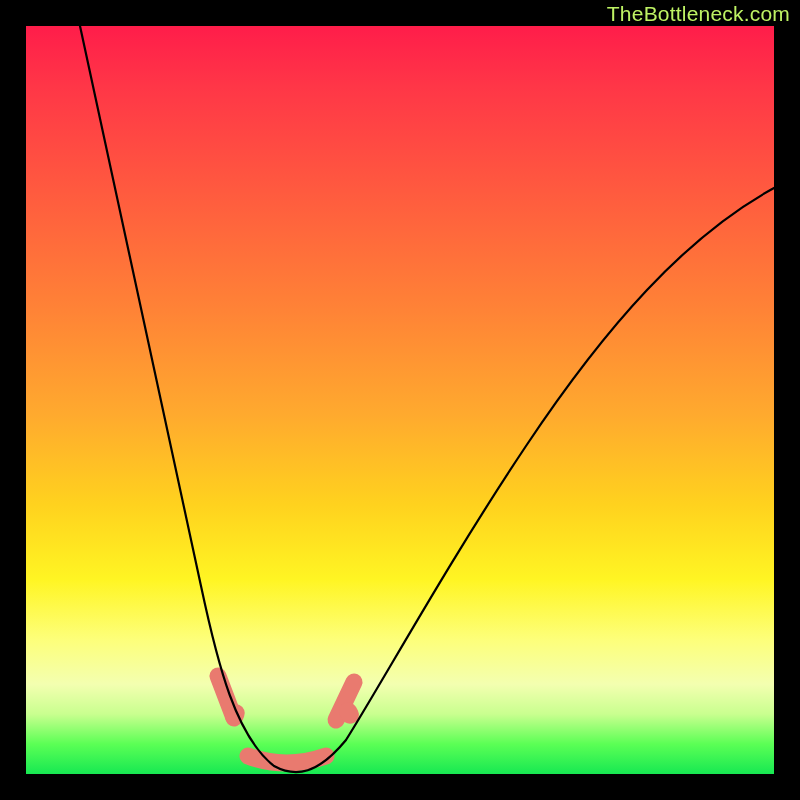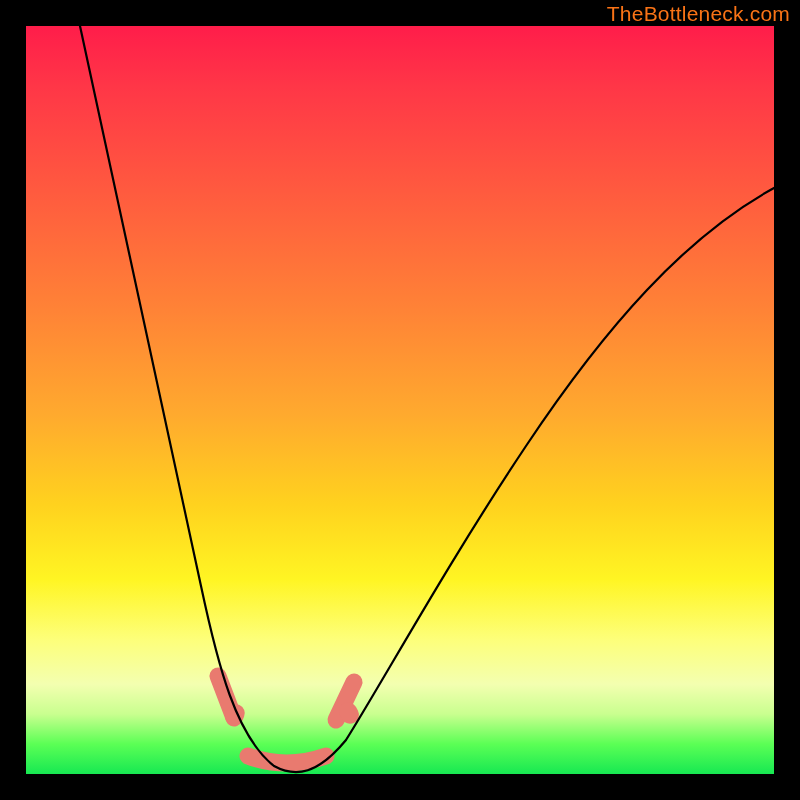--- a/index.html
+++ b/index.html
@@ -39,21 +39,21 @@
       #f3ffb0 88%,
       #c9ff8f 92%,
       #5bff55 96%,
       #17e852 100%
     );
   }
   .watermark {
     position: absolute;
     top: 2px;
     right: 10px;
-    color: #f97316;
+    color: #bef264;
     font-size: 21px;
     letter-spacing: 0.2px;
     font-weight: 500;
   }
   svg.curve {
     position: absolute;
     left: 0;
     top: 0;
     width: 748px;
     height: 748px;

